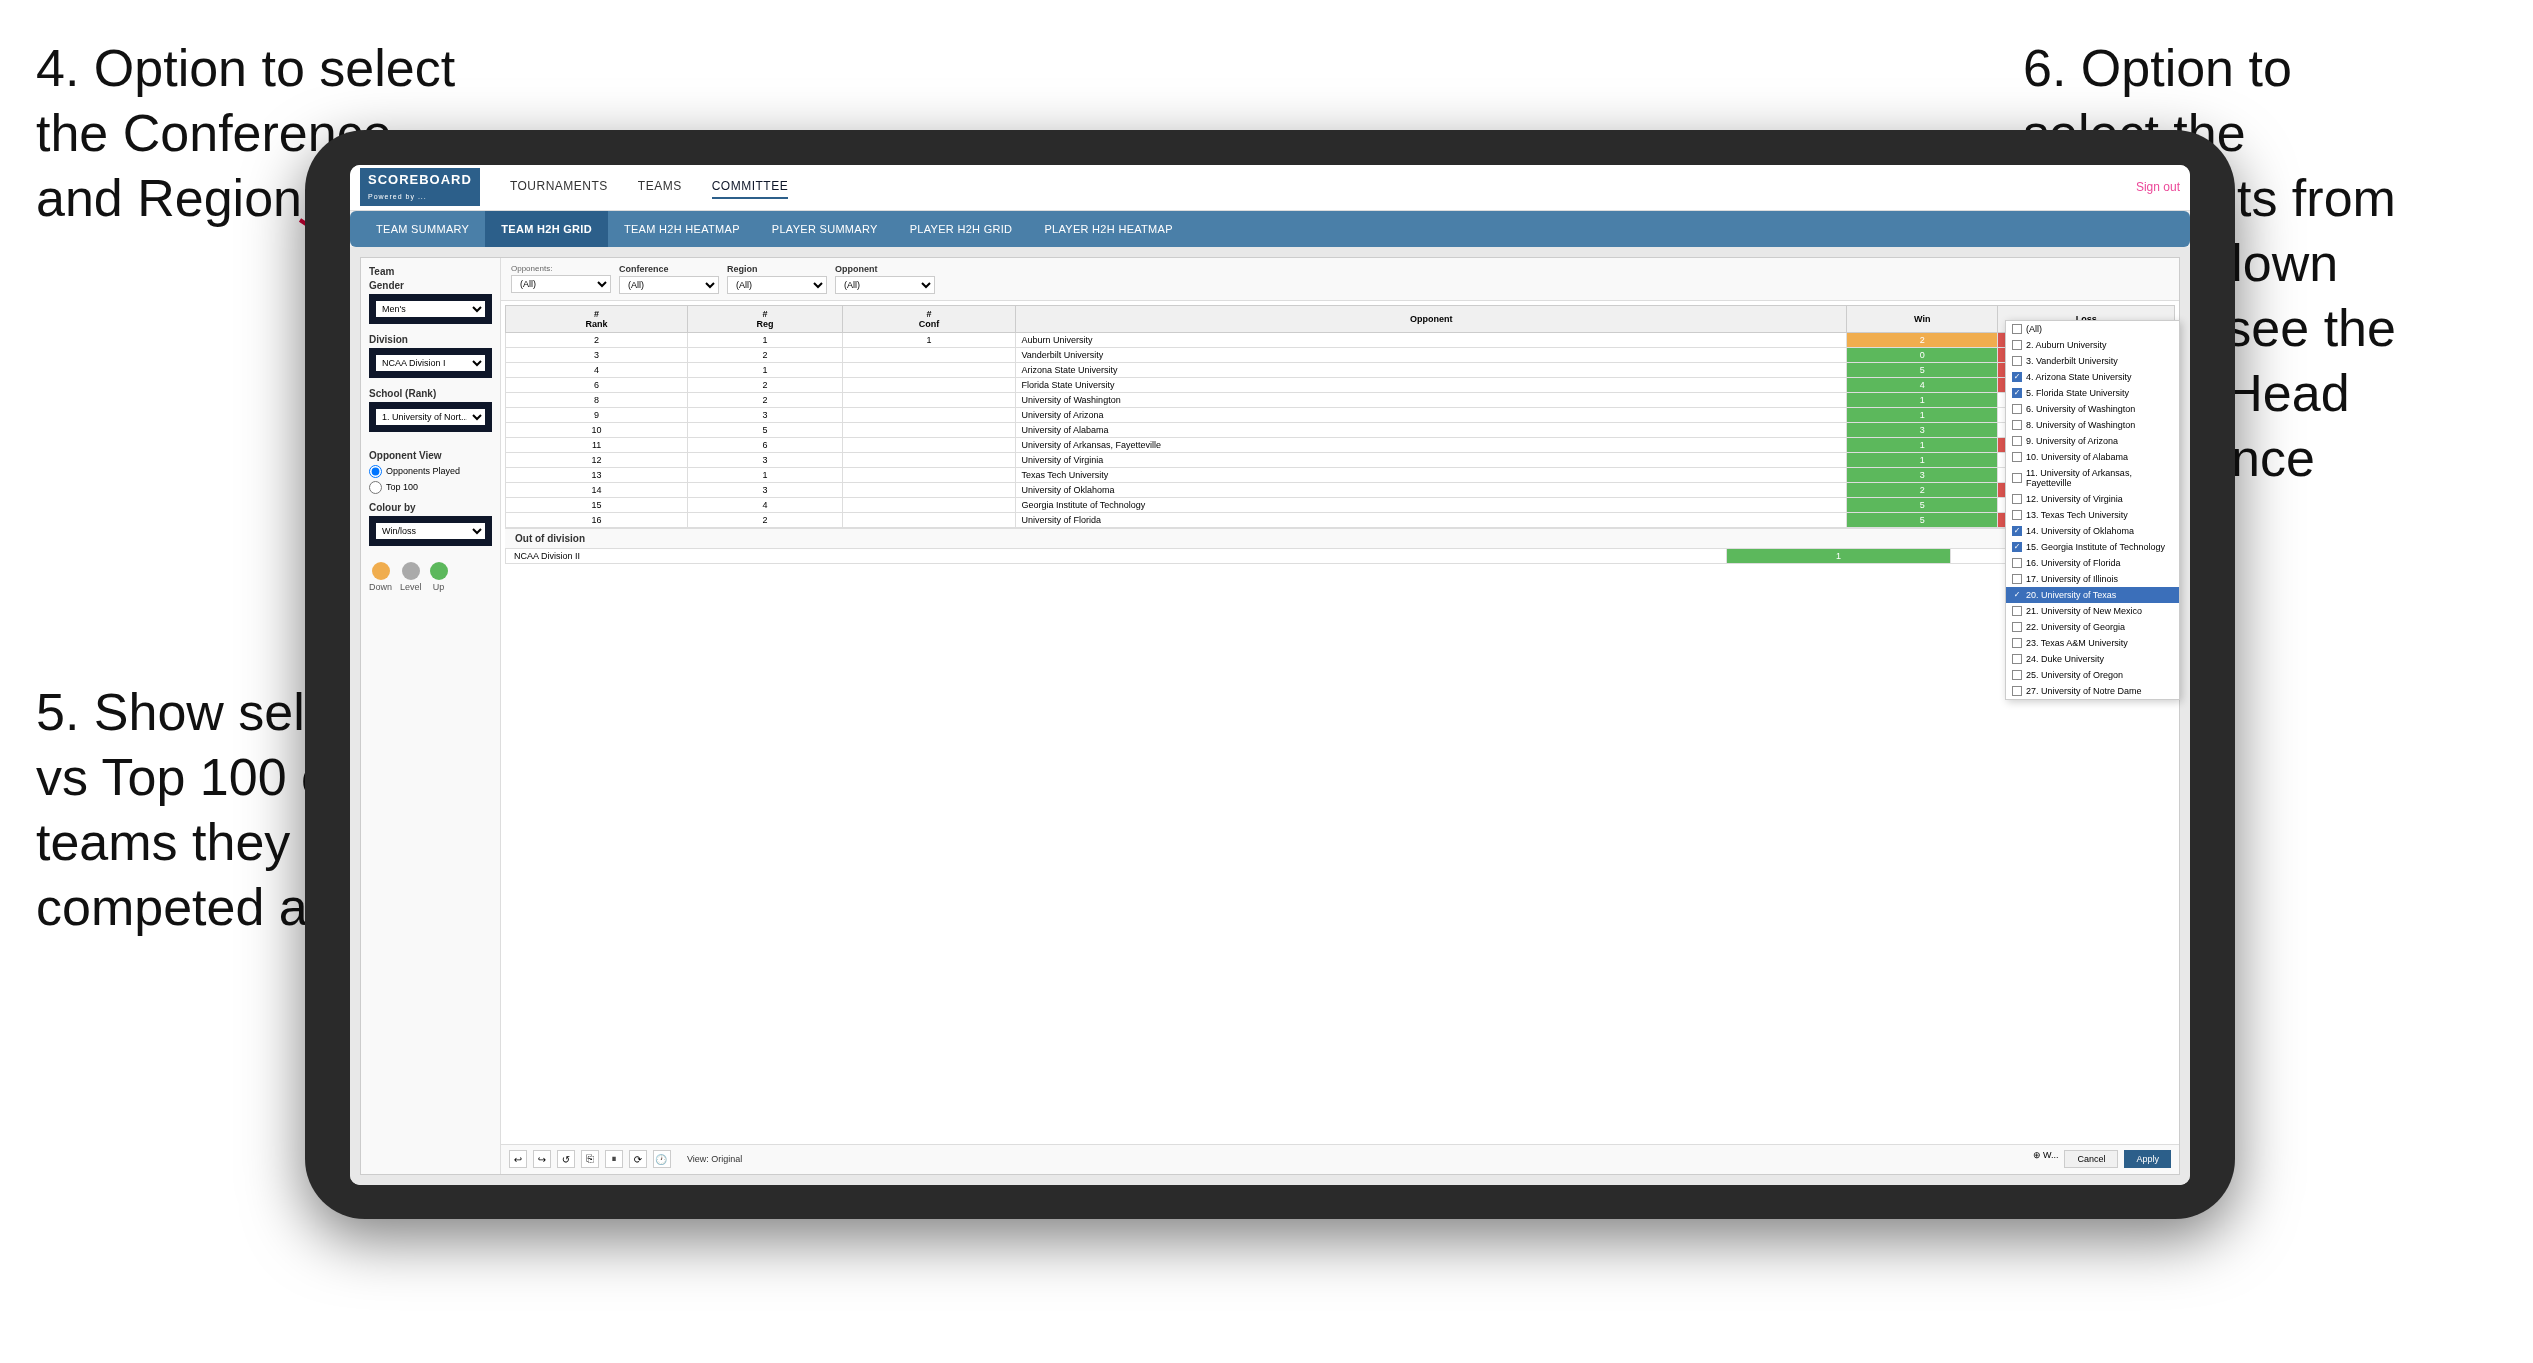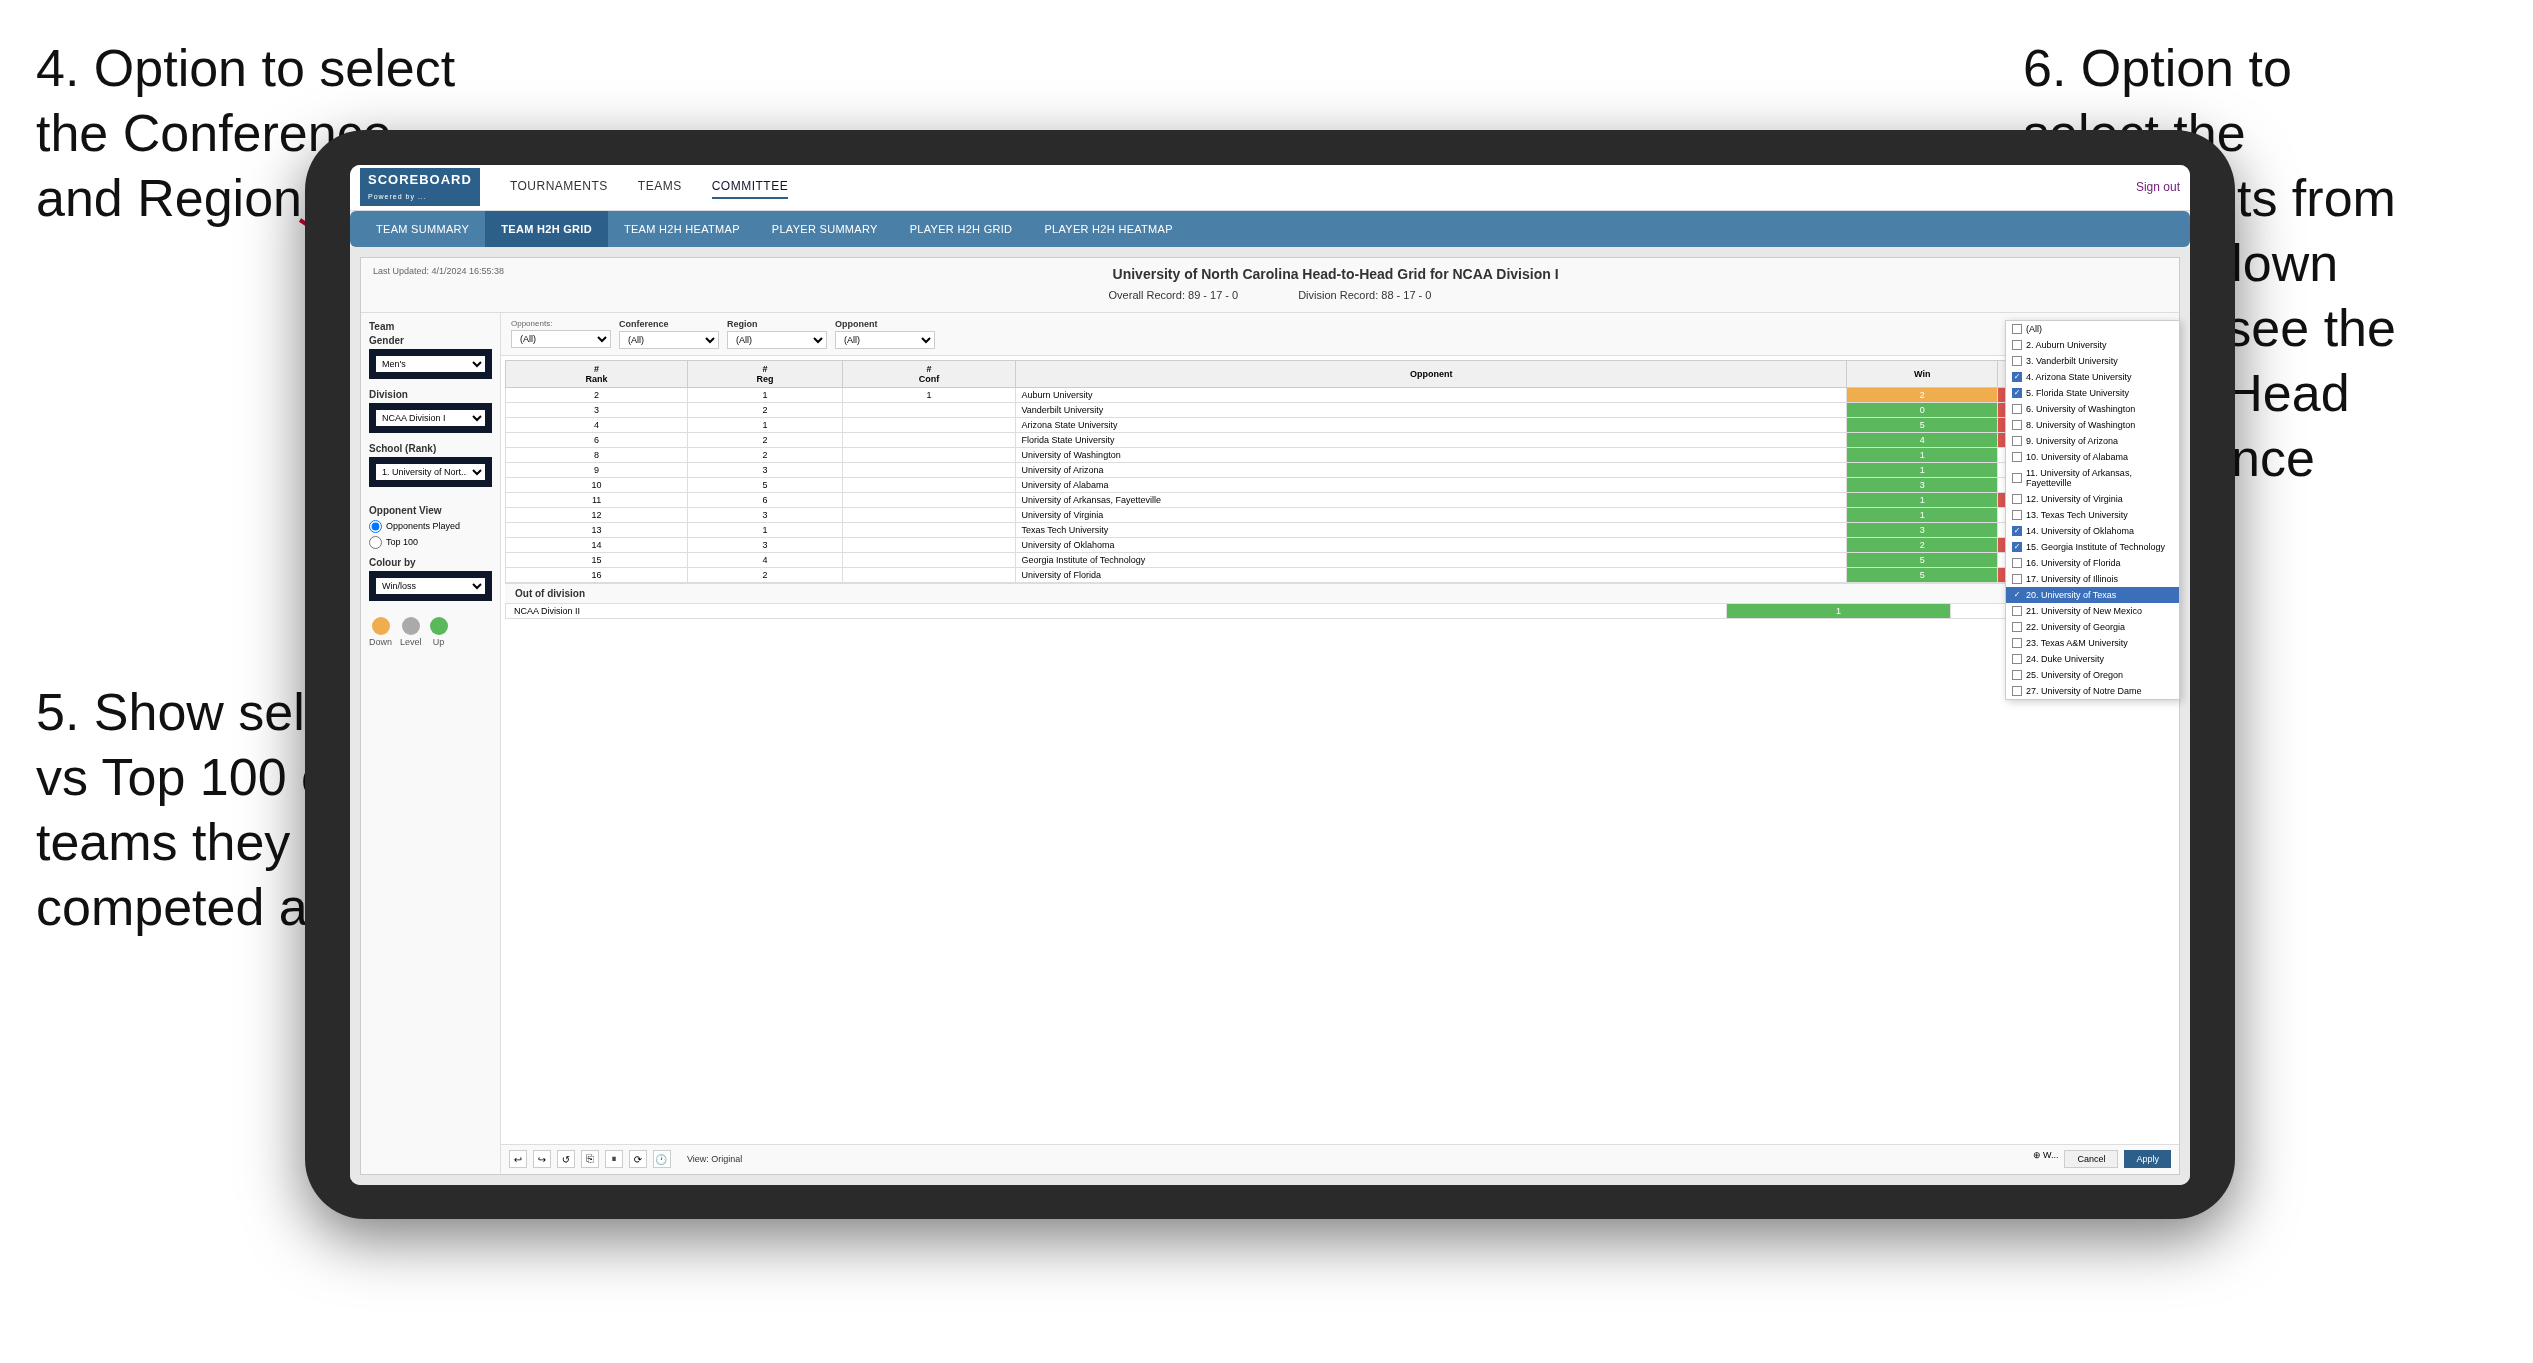--- a/index.html
+++ b/index.html
@@ -90,21 +90,21 @@
     }
 
     .nav-link.active {
       color: #0f172a;
       border-bottom: 2px solid #2c5f8a;
     }
 
     .nav-right {
       margin-left: auto;
       font-size: 12px;
-      color: #701a75;
+      color: #ec4899;
       text-align: right;
     }
 
     
     .sub-tabs {
       background: #4a7fa8;
       display: flex;
       gap: 0;
       height: 36px;
       align-items: center;
@@ -519,31 +519,20 @@
       <div class="sub-tab active">TEAM H2H GRID</div>
       <div class="sub-tab">TEAM H2H HEATMAP</div>
       <div class="sub-tab">PLAYER SUMMARY</div>
       <div class="sub-tab">PLAYER H2H GRID</div>
       <div class="sub-tab">PLAYER H2H HEATMAP</div>
     </div>
 
     <div class="main-content">
       <div class="viz-container">
 
-        <div class="viz-header">
-          <div class="viz-header-top">
-            <div class="last-updated">Last Updated: 4/1/2024 16:55:38</div>
-            <div class="viz-title">University of North Carolina Head-to-Head Grid for NCAA Division I</div>
-            <div></div>
-          </div>
-          <div class="records-row">
-            <span>Overall Record: 89 - 17 - 0</span>
-            <span>Division Record: 88 - 17 - 0</span>
-          </div>
-        </div>
 
         <div class="viz-body">
 
           <div class="left-panel">
             <div class="panel-label">Team</div>
             <div class="panel-label">Gender</div>
             <select class="panel-select">
               <option>Men's</option>
               <option>Women's</option>
             </select>

